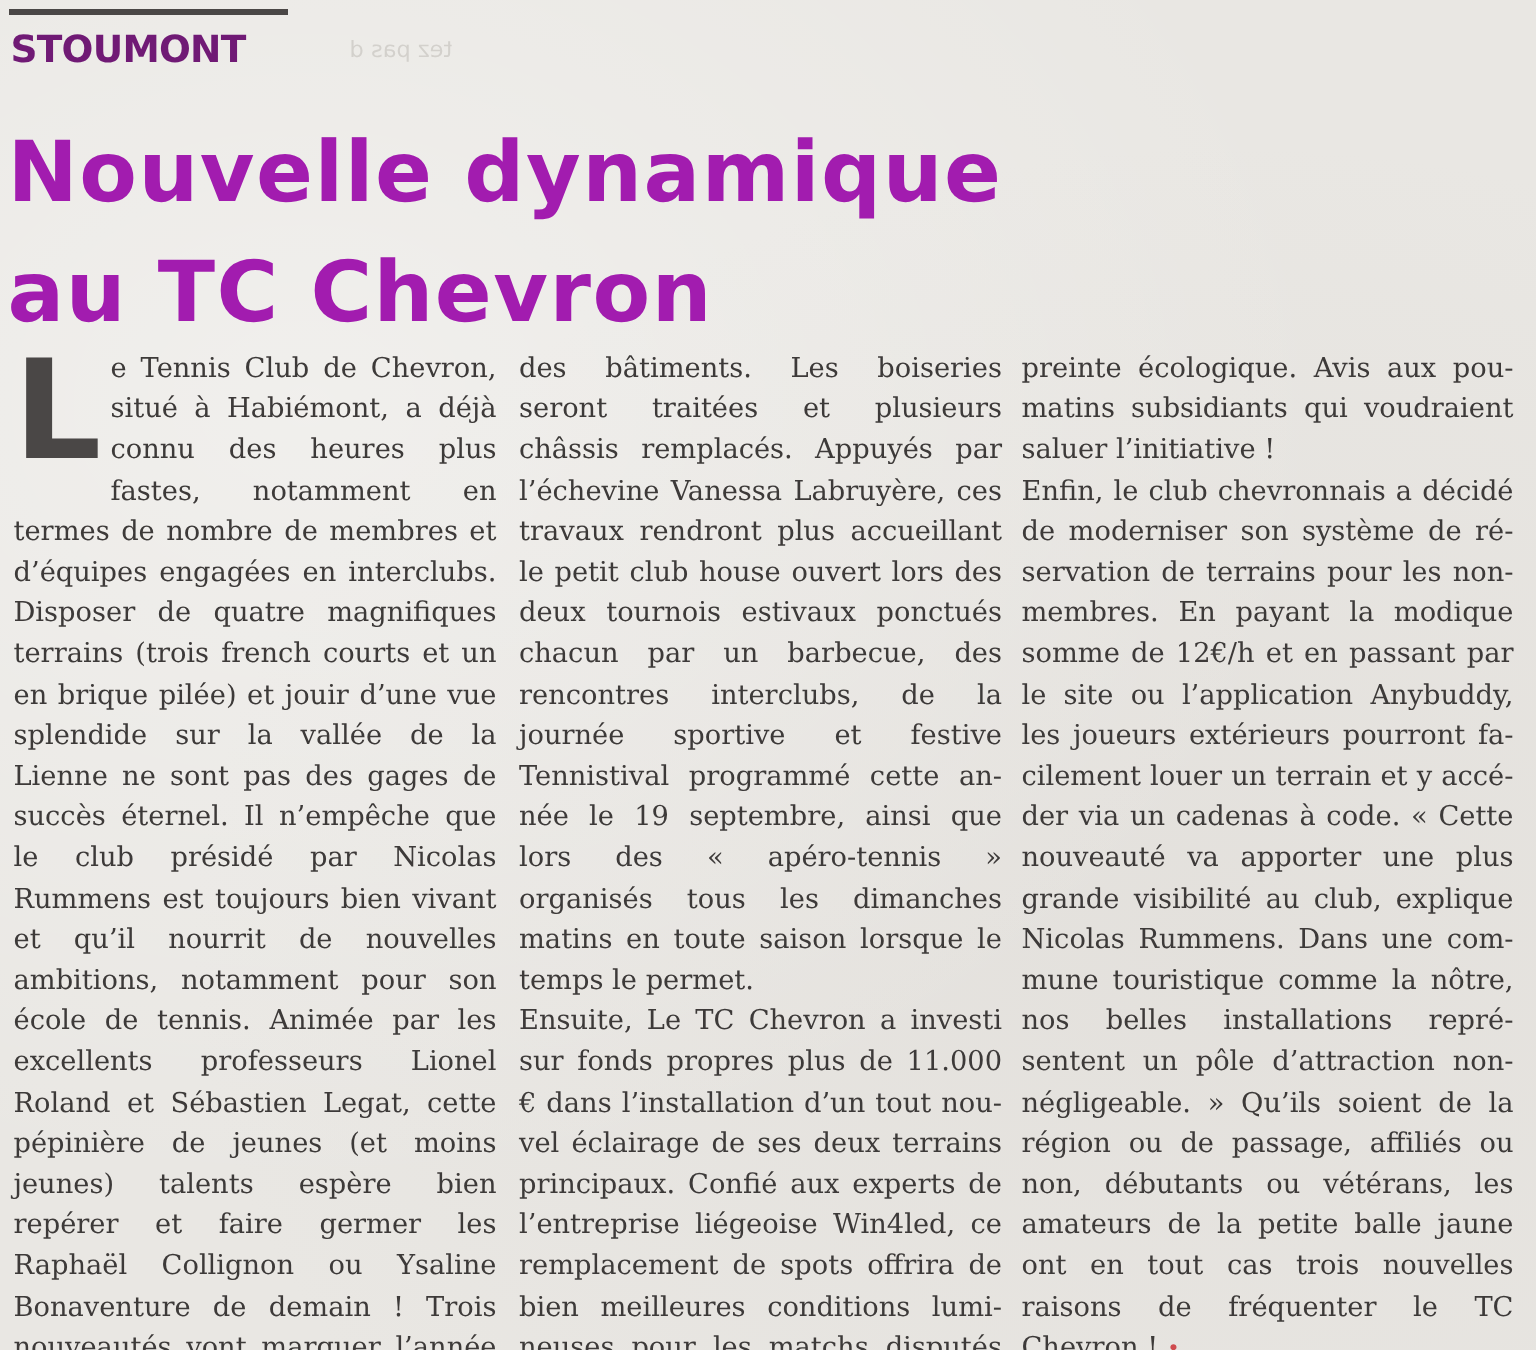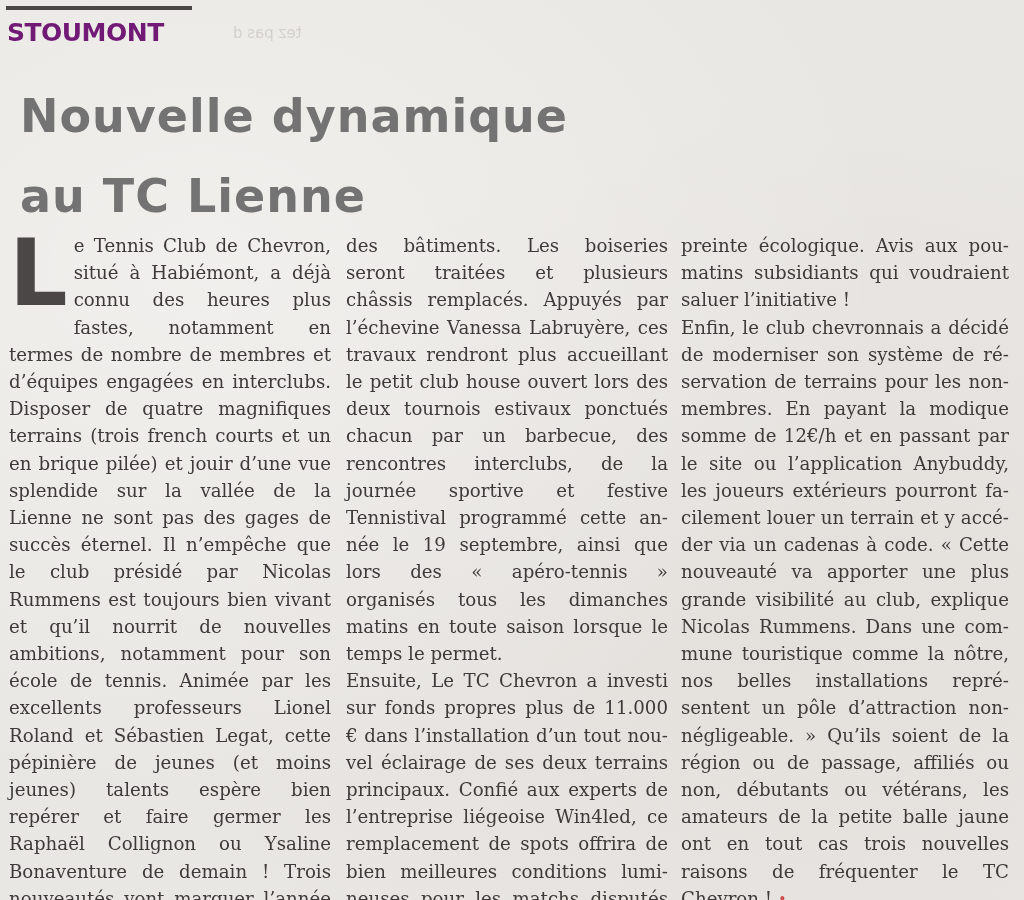--- a/index.html
+++ b/index.html
@@ -47,29 +47,29 @@
       left: 233px;
       top: 24px;
       font-family: "DejaVu Sans", sans-serif;
       font-size: 15px;
       color: #c9c6c1;
       transform: scaleX(-1);
       opacity: 0.7;
     }
     .headline {
       position: absolute;
-      left: 20px;
+      left: 5px;
       top: 76px;
       margin: 0;
       font-family: "DejaVu Sans", sans-serif;
       font-weight: bold;
-      font-size: 46px;
+      font-size: 56px;
       line-height: 80px;
       letter-spacing: 1px;
-      color: #737373;
+      color: #a21caf;
       width: 1000px;
     }
     .columns {
       position: absolute;
       top: 232px;
       left: 9px;
       width: 1000px;
       height: 665px;
       display: flex;
     }
@@ -110,21 +110,21 @@
 <div class="paper-texture"></div>
 
 <div class="top-rule"></div>
 
 <div class="section-label">STOUMONT</div>
 
 <div class="ghost-text">tez pas d</div>
 
 <h1 class="headline">
   <span>Nouvelle dynamique</span><br>
-  <span>au TC Lienne</span>
+  <span>au TC Chevron</span>
 </h1>
 
 <div class="columns">
   <div class="col col-1">
     <p>
       <span class="dropcap">L</span><span>e Tennis Club de Chevron, situé à Habiémont, a déjà connu des heures plus fastes, notamment en termes de nombre de membres et d’équipes engagées en inter­clubs. Disposer de quatre magni­fiques terrains (trois french courts et un en brique pilée) et jouir d’une vue splendide sur la vallée de la Lienne ne sont pas des gages de succès éternel. Il n’empêche que le club présidé par Nicolas Rummens est toujours bien vivant et qu’il nourrit de nouvelles ambitions, no­tamment pour son école de tennis. Animée par les excellents profes­seurs Lionel Roland et Sébastien Le­gat, cette pépinière de jeunes (et moins jeunes) talents espère bien repérer et faire germer les Raphaël Collignon ou Ysaline Bonaventure de demain ! Trois nouveautés vont marquer l’année 2026. D’abord, la commune de Stoumont va procé­der au rafraichissement extérieur</span>
     </p>
   </div>
 
   <div class="col col-2">

